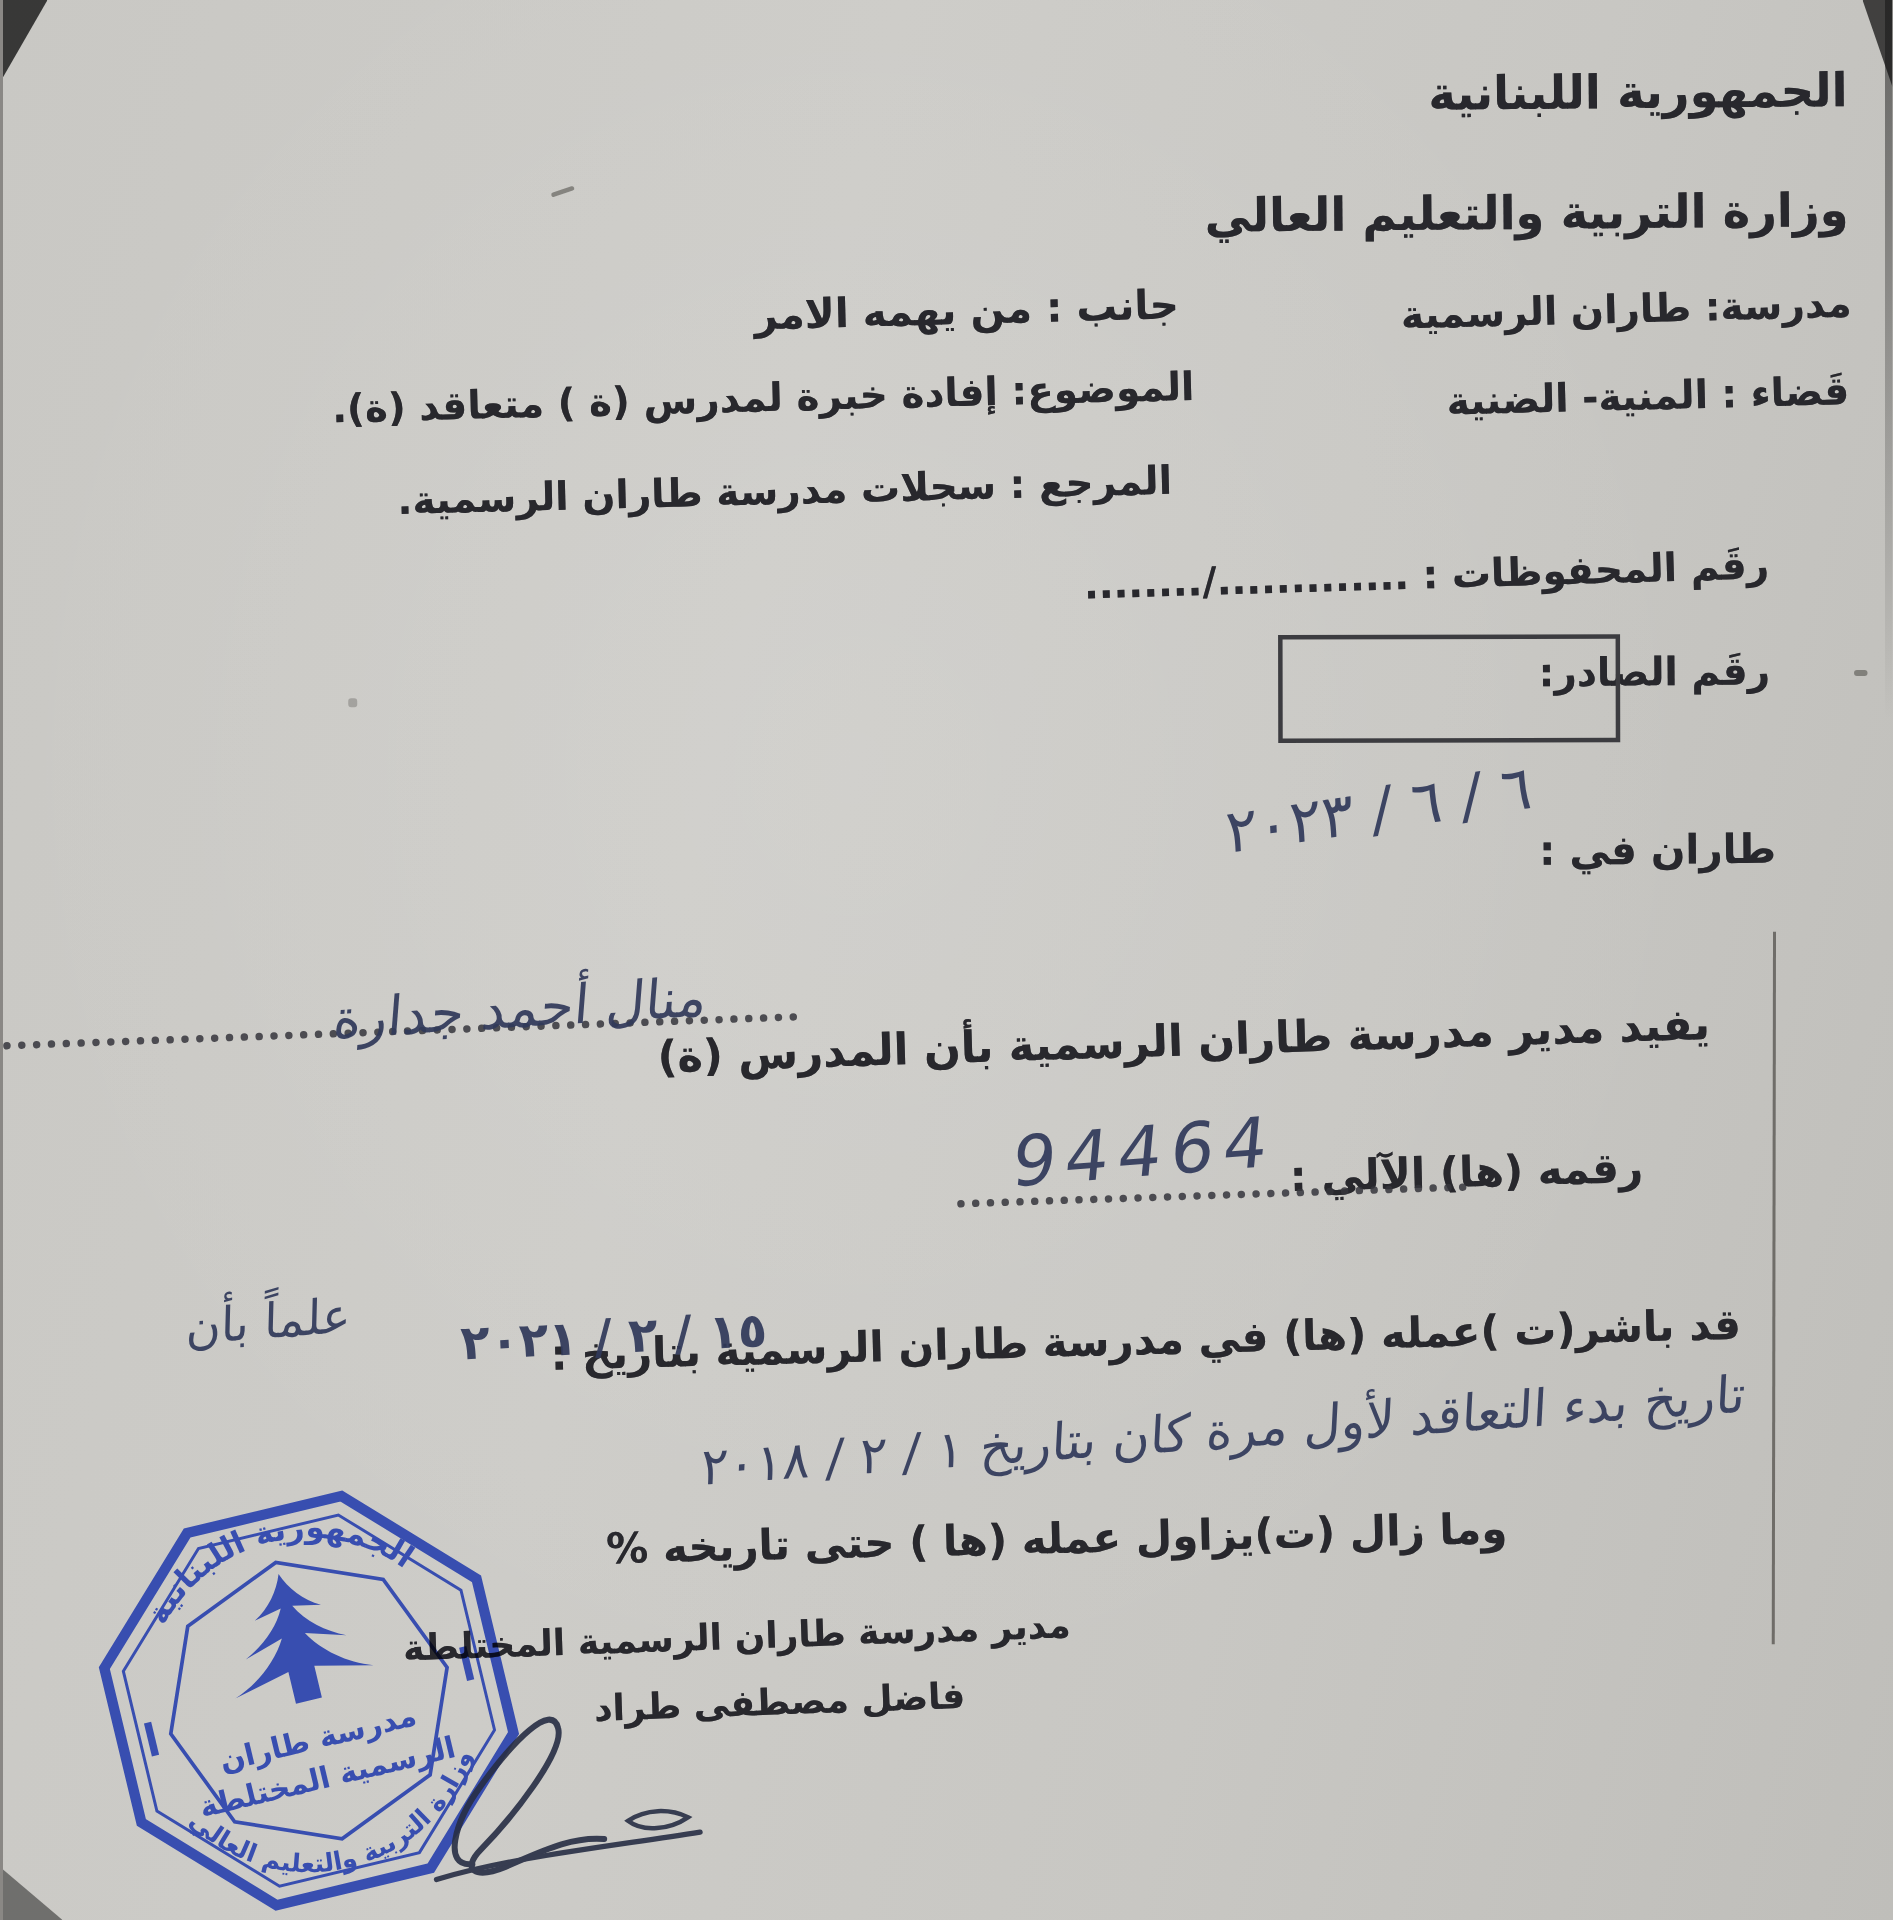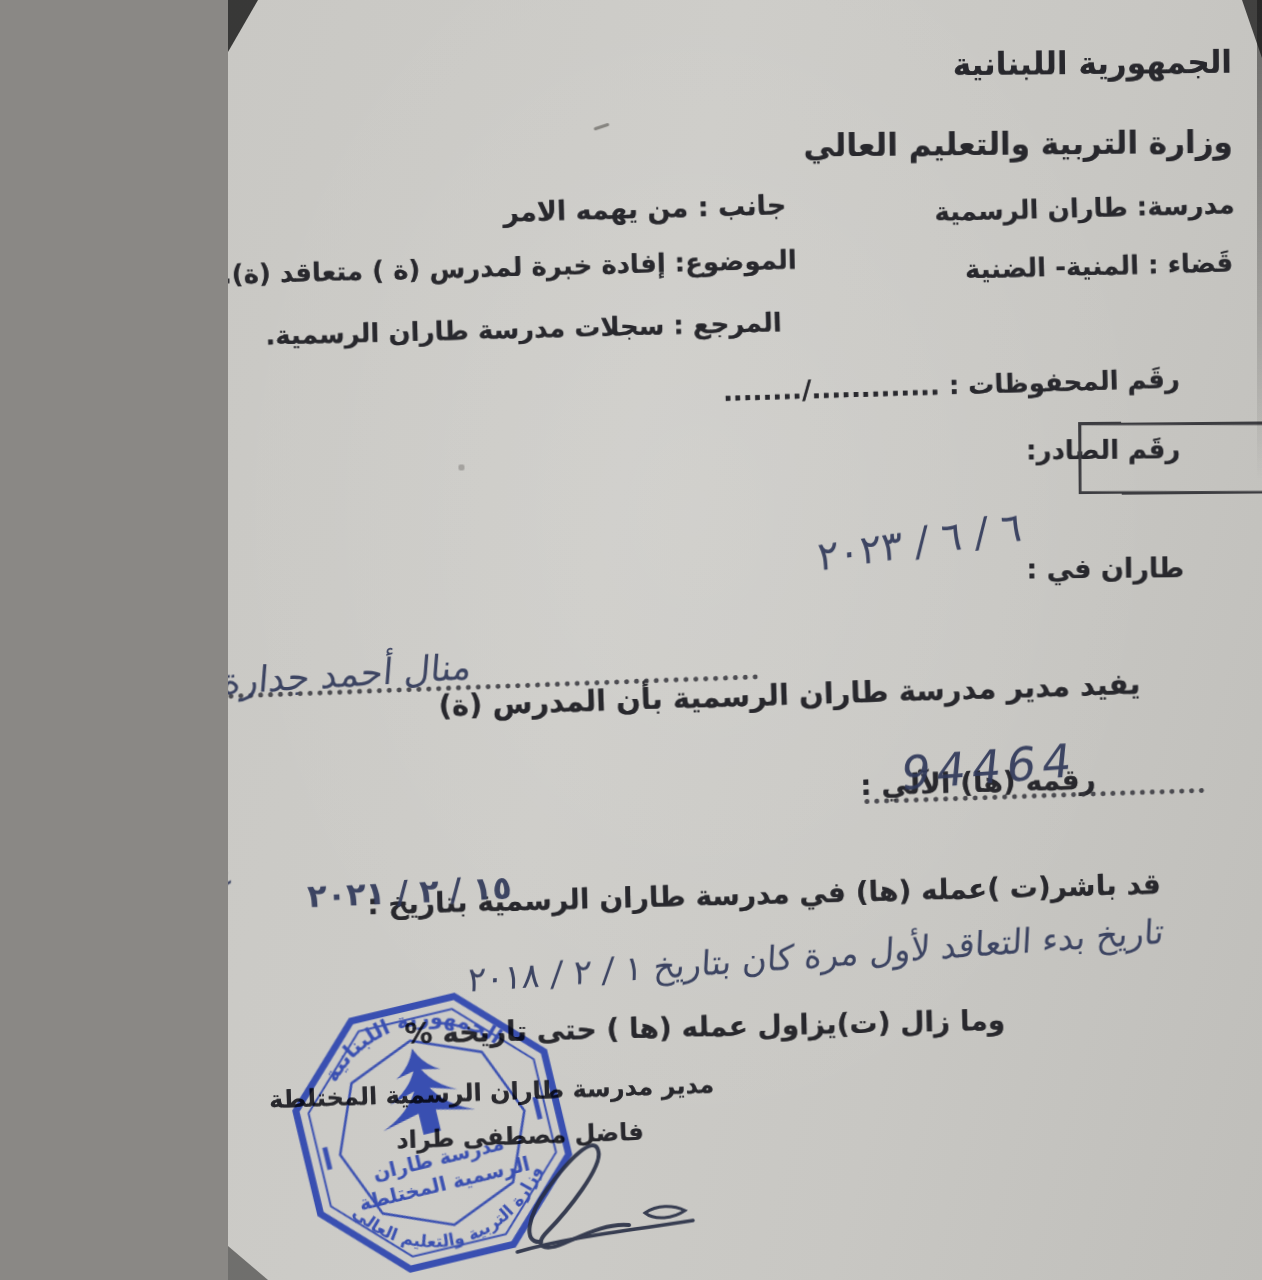--- a/index.html
+++ b/index.html
@@ -2,21 +2,21 @@
 <html lang="ar" dir="rtl"><head>
 <meta charset="utf-8">
 <style>
   html,body{margin:0;padding:0;}
   body{
     width:1262px;height:1280px;overflow:hidden;
     font-family:"DejaVu Sans",sans-serif;
     background:#8a8885;
   }
   .paper{
-    position:relative;width:1034px;height:1280px;overflow:hidden;
+    position:relative;width:1260px;height:1280px;overflow:hidden;
     background:
       radial-gradient(ellipse at 45% 40%, rgba(255,255,255,.10), rgba(0,0,0,0) 60%),
       linear-gradient(104deg,#c9c8c4 0%, #cdccc8 38%, #c8c7c3 68%, #bfbeba 100%);
   }
   .tilt{position:absolute;inset:0;transform:rotate(-0.5deg);}
   .print{
     position:absolute;white-space:nowrap;color:#28282d;font-weight:bold;
     text-shadow:0 0 .4px rgba(40,40,45,.55);
   }
   .hand{

